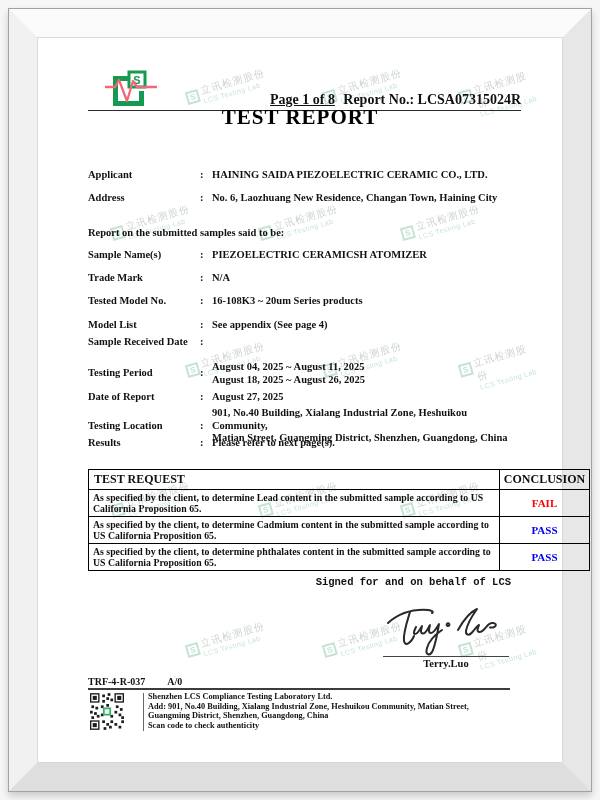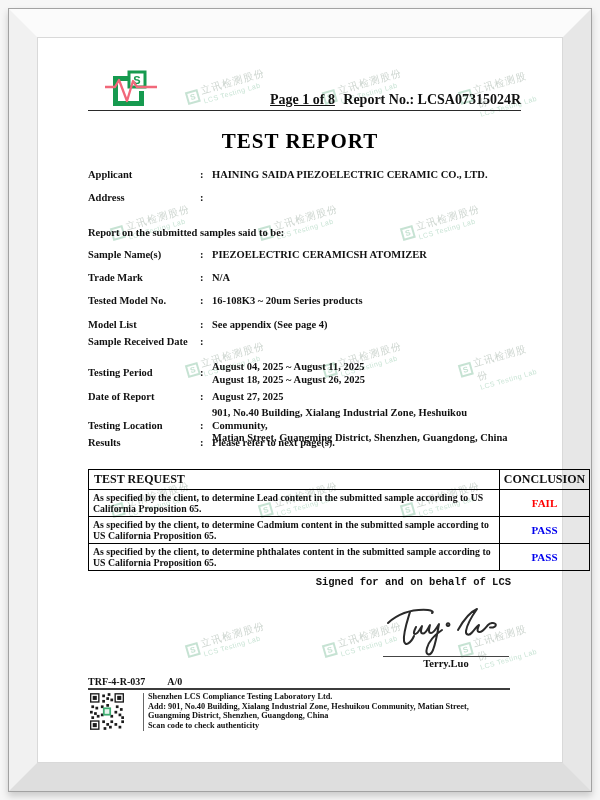--- a/index.html
+++ b/index.html
@@ -21,21 +21,21 @@
   .wm-text { display:flex; flex-direction:column; }
   .wm-cn { font:10px "DejaVu Sans", sans-serif; color:#9aab9f; letter-spacing:1px; }
   .wm-en { font:7px "Liberation Sans", sans-serif; color:#8fc7a8; letter-spacing:.5px; }
 
   
   .logo { position:absolute; left:43px; top:23px; width:52px; height:42px; }
   .header-line { position:absolute; left:26px; top:22px; width:433px; height:44px; border-bottom:1.5px solid #2a2a2a; }
   .page-label { position:absolute; left:182px; bottom:2px; font-size:14px; font-weight:bold; color:#111;text-decoration:underline; }
   .report-no { position:absolute; right:0; bottom:2px; font-size:14px; font-weight:bold; color:#111;margin-left:20px; }
 
-  .doc-title { position:absolute; left:0; top:84px; width:100%; text-align:center; font-size:21px; font-weight:bold; letter-spacing:1px; color:#000; }
+  .doc-title { position:absolute; left:0; top:60px; width:100%; text-align:center; font-size:21px; font-weight:bold; letter-spacing:1px; color:#000; }
 
   
   .frow { position:absolute; left:26px; width:426px; display:grid; grid-template-columns:112px 12px auto; align-items:center; font-size:10.5px; font-weight:bold; color:#111; line-height:12.5px; }
   .r0{top:124px} .r1{top:147px} .r2{top:204px} .r3{top:227px} .r4{top:250px} .r5{top:274px}
   .r6{top:291px} .r7{top:316px} .r8{top:346px} .r9{top:362px} .r10{top:392px}
   .intro { position:absolute; left:26px; top:182px; font-size:10.5px; font-weight:bold; color:#111; }
 
   
   .ttable { position:absolute; left:26px; top:424px; width:502px; border-collapse:collapse; }
   .ttable th, .ttable td { border:1.5px solid #000; color:#111; }
@@ -224,20 +224,21 @@
     <div class="doc-title">TEST REPORT</div>
 
     <div class="frow r0">
       <span>Applicant</span>
       <span>:</span>
       <span>HAINING SAIDA PIEZOELECTRIC CERAMIC CO., LTD.</span>
     </div>
     <div class="frow r1">
       <span>Address</span>
       <span>:</span>
+      <span>No. 6, Laozhuang New Residence, Changan Town, Haining City</span>
     </div>
 
     <div class="intro">Report on the submitted samples said to be:</div>
 
     <div class="frow r2">
       <span>Sample Name(s)</span>
       <span>:</span>
       <span>PIEZOELECTRIC CERAMICSH ATOMIZER</span>
     </div>
     <div class="frow r3">

